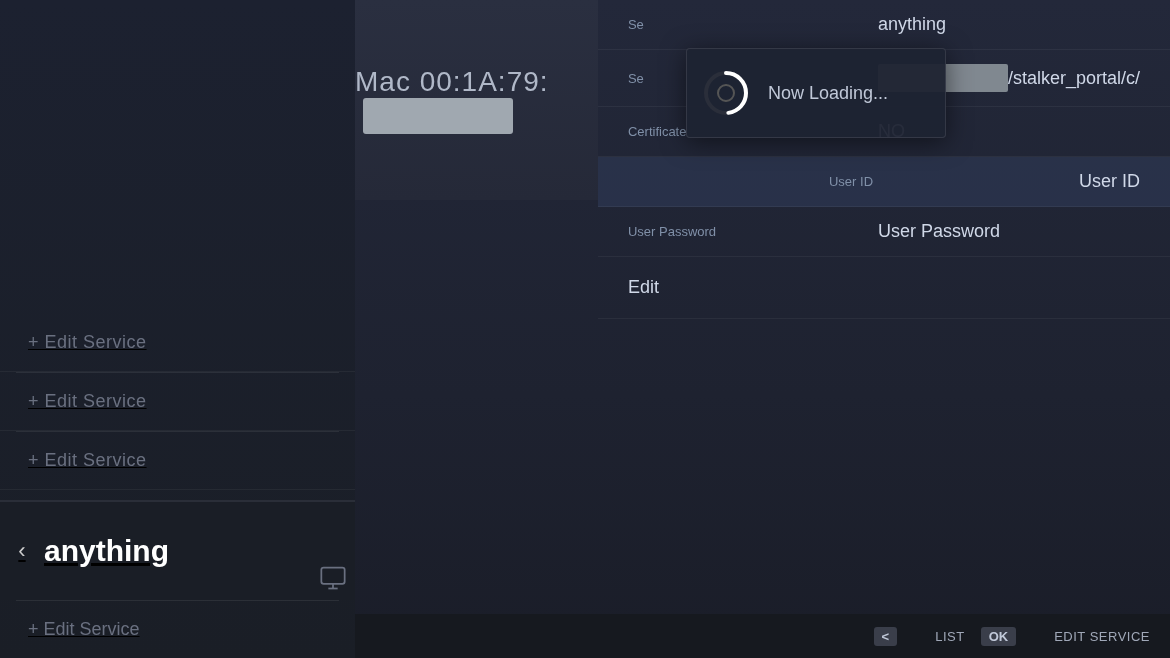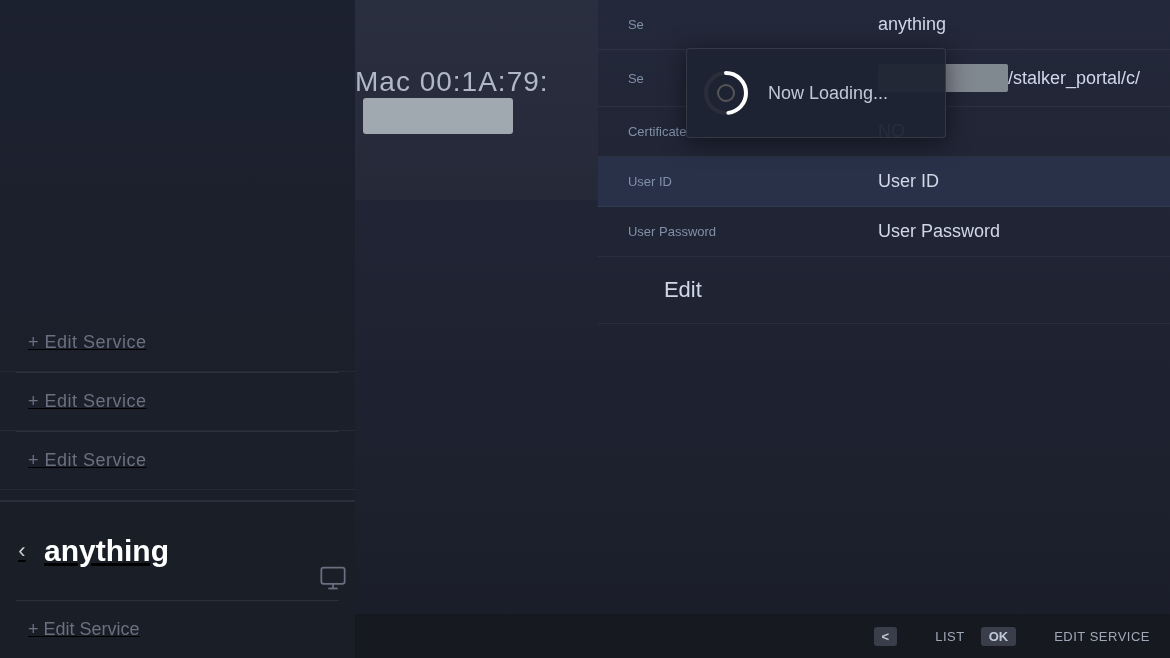--- a/index.html
+++ b/index.html
@@ -136,20 +136,21 @@
 
     .detail-row {
       display: flex;
       align-items: center;
       padding: 14px 30px;
       border-bottom: 1px solid rgba(255,255,255,0.05);
     }
 
     .detail-row.highlighted {
       background: rgba(60,80,120,0.3);
+      justify-content: flex-end;
     }
 
     .detail-label {
       color: #8090a8;
       font-size: 13px;
       font-weight: 400;
       width: 250px;
       flex-shrink: 0;
     }
 
@@ -173,24 +174,23 @@
       height: 28px;
       vertical-align: middle;
     }
 
     .detail-row.edit-row {
       padding: 20px 30px;
     }
 
     .edit-btn {
       color: #d0d8e8;
-      font-size: 22px;
+      font-size: 18px;
       font-weight: 500;
       cursor: pointer;
-      margin-left: 36px;
     }
 
     
     .bottom-bar {
       height: 44px;
       background: #16191f;
       display: flex;
       align-items: center;
       justify-content: flex-end;
       padding: 0 20px;

